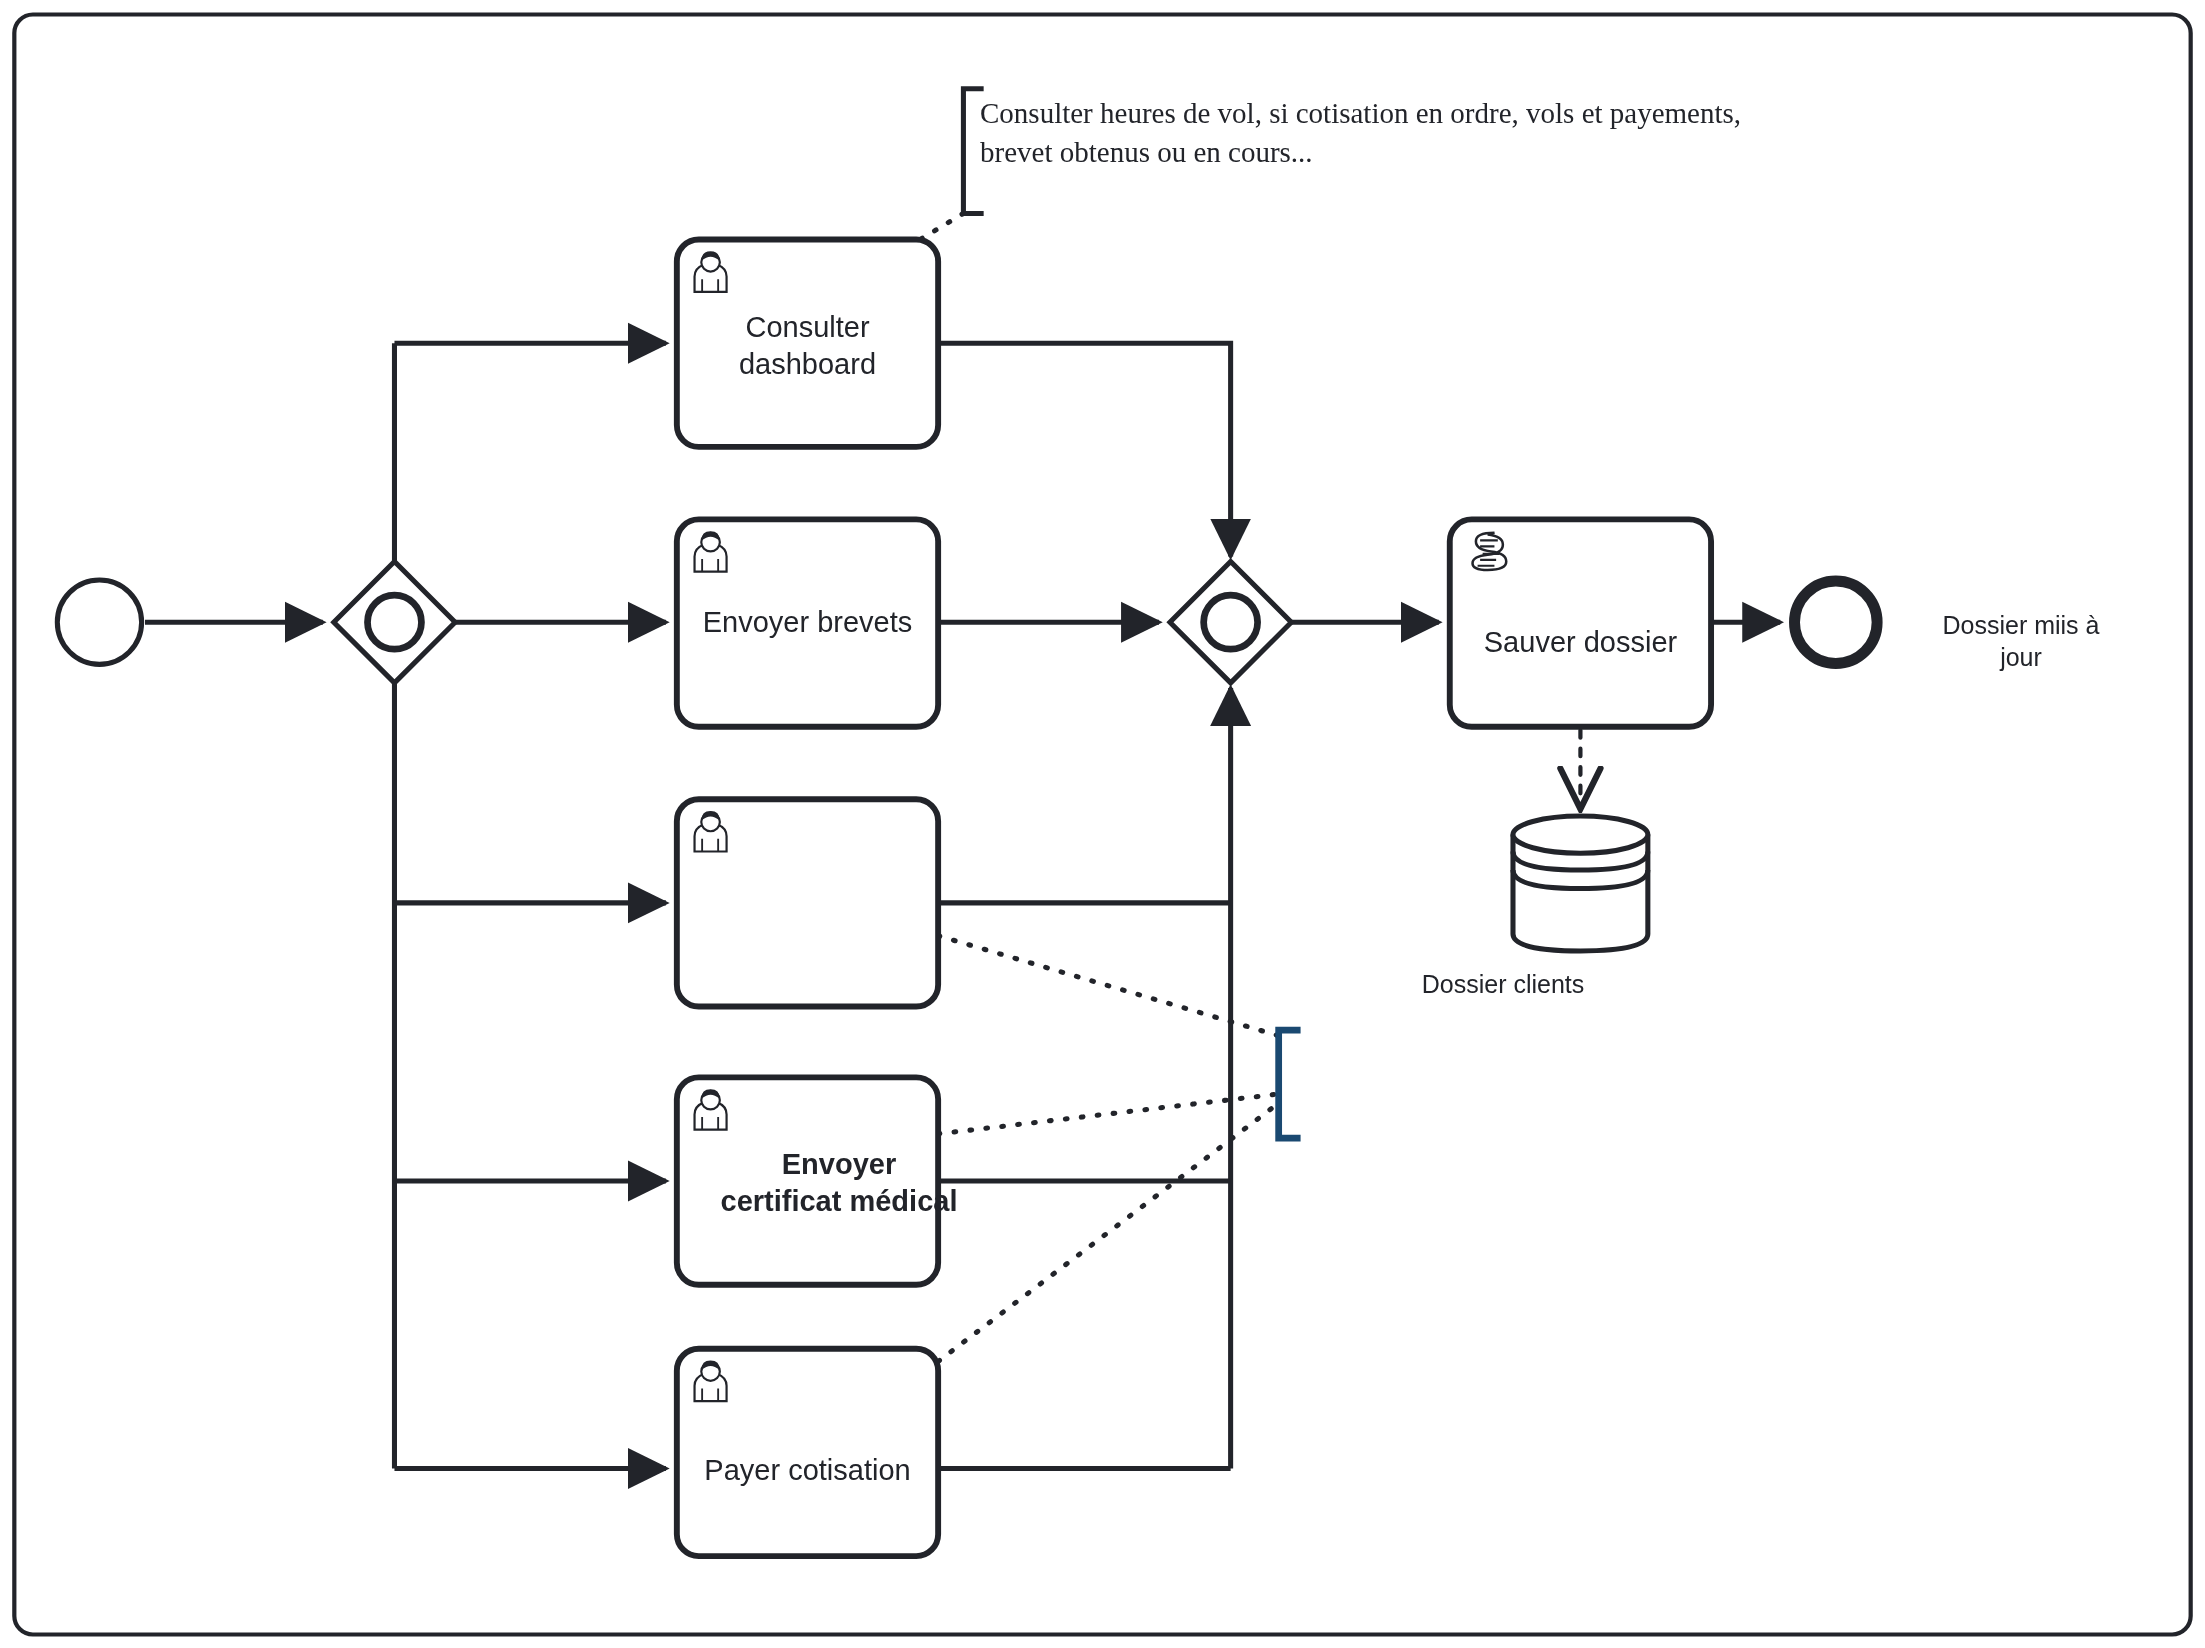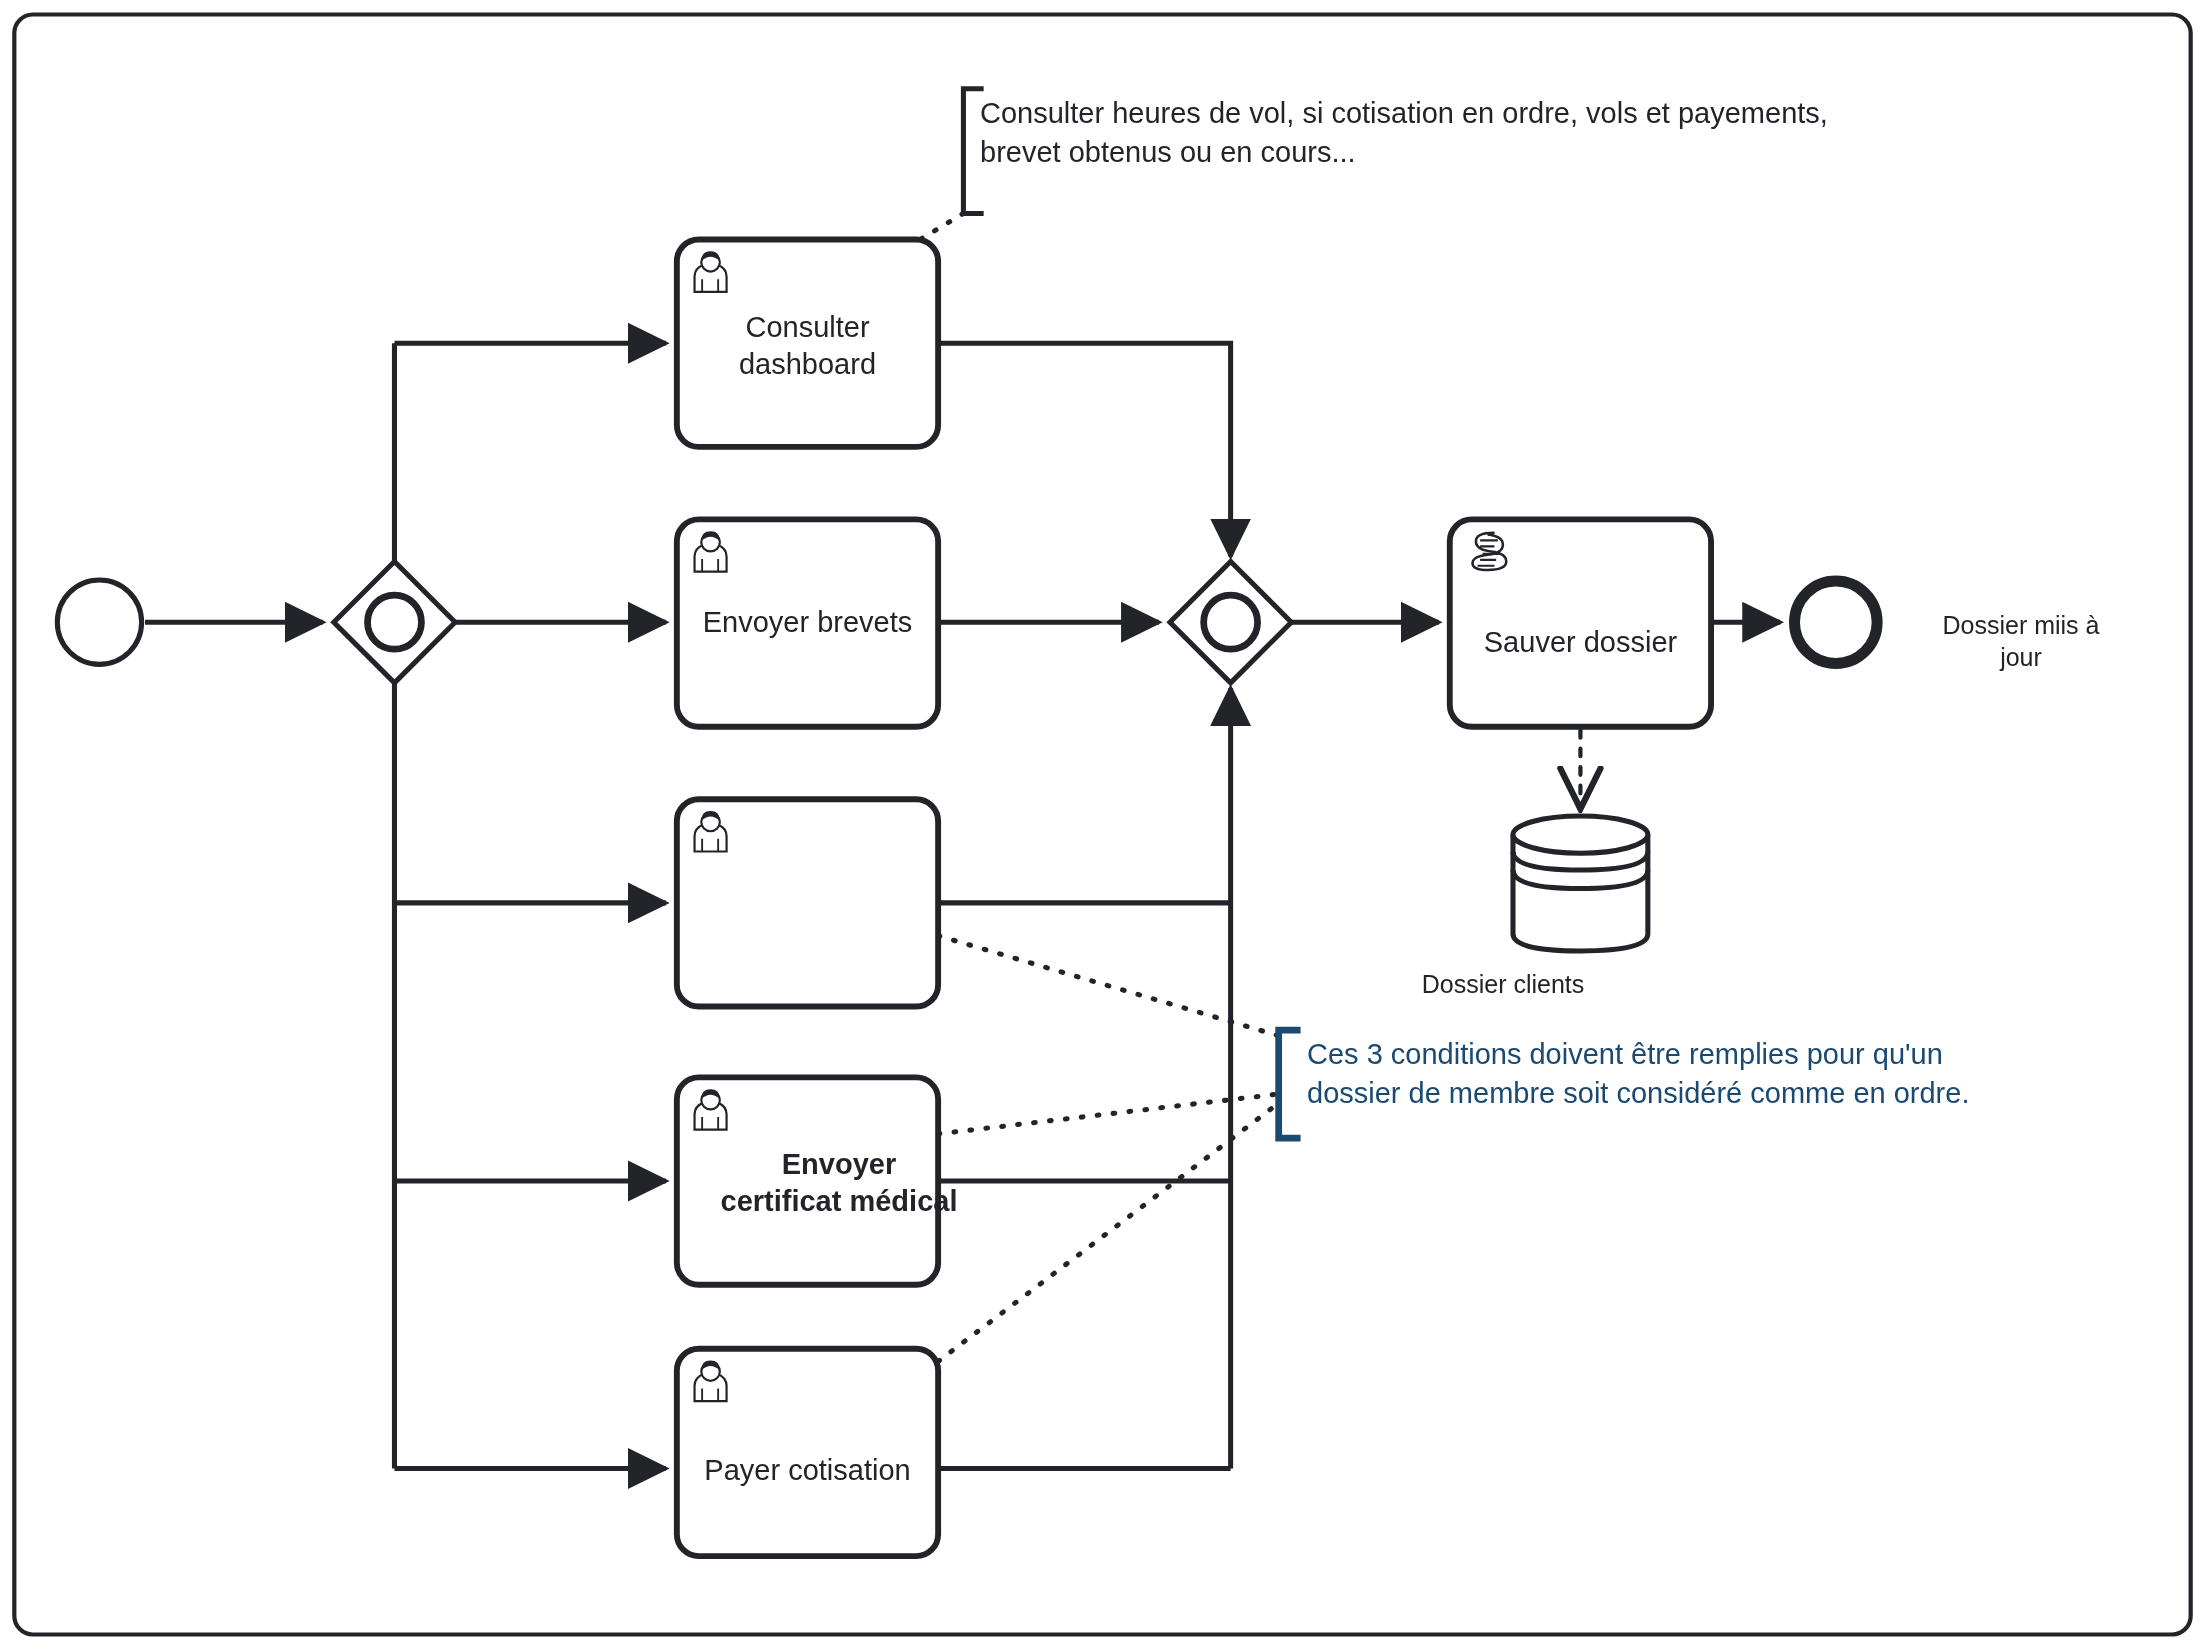--- a/index.html
+++ b/index.html
@@ -38,21 +38,21 @@
     font-size: 25px;
     margin-top: 17px;
   }
   .store-label {
     font-size: 25px;
   }
   .annot-text {
     position: absolute;
     font-size: 29px;
     line-height: 1.33;
-    font-family: Liberation Sans, sans-serif;
+    font-family: Liberation Serif, serif;
     white-space: pre-line;
   }
   .annot-black { color: #22242a; }
   .annot-blue  { color: #1a4971; }
 </style>
 </head>
 <body>
 
 <div id="canvas">
 
@@ -198,17 +198,15 @@
 
   <div class="node-label task-label" style="left:1450px; top:624px; width:261px;">Sauver dossier</div>
 
   <div class="node-label event-label" style="left:1924px; top:592px; width:194px;">Dossier miis à jour</div>
 
   <div class="node-label store-label" style="left:1385px; top:968px; width:236px;">Dossier clients</div>
 
   <div class="annot-text annot-black" style="left:980px; top:94px; width:953px;">Consulter heures de vol, si cotisation en ordre, vols et payements,
 brevet obtenus ou en cours...</div>
 
-  <div class="annot-text annot-blue" style="left:1307px; top:1035px; width:733px;">Ces 3 conditions doivent être remplies pour qu'un
-dossier de membre soit considéré comme en ordre.</div>
 
 </div>
 
 
 </body></html>

